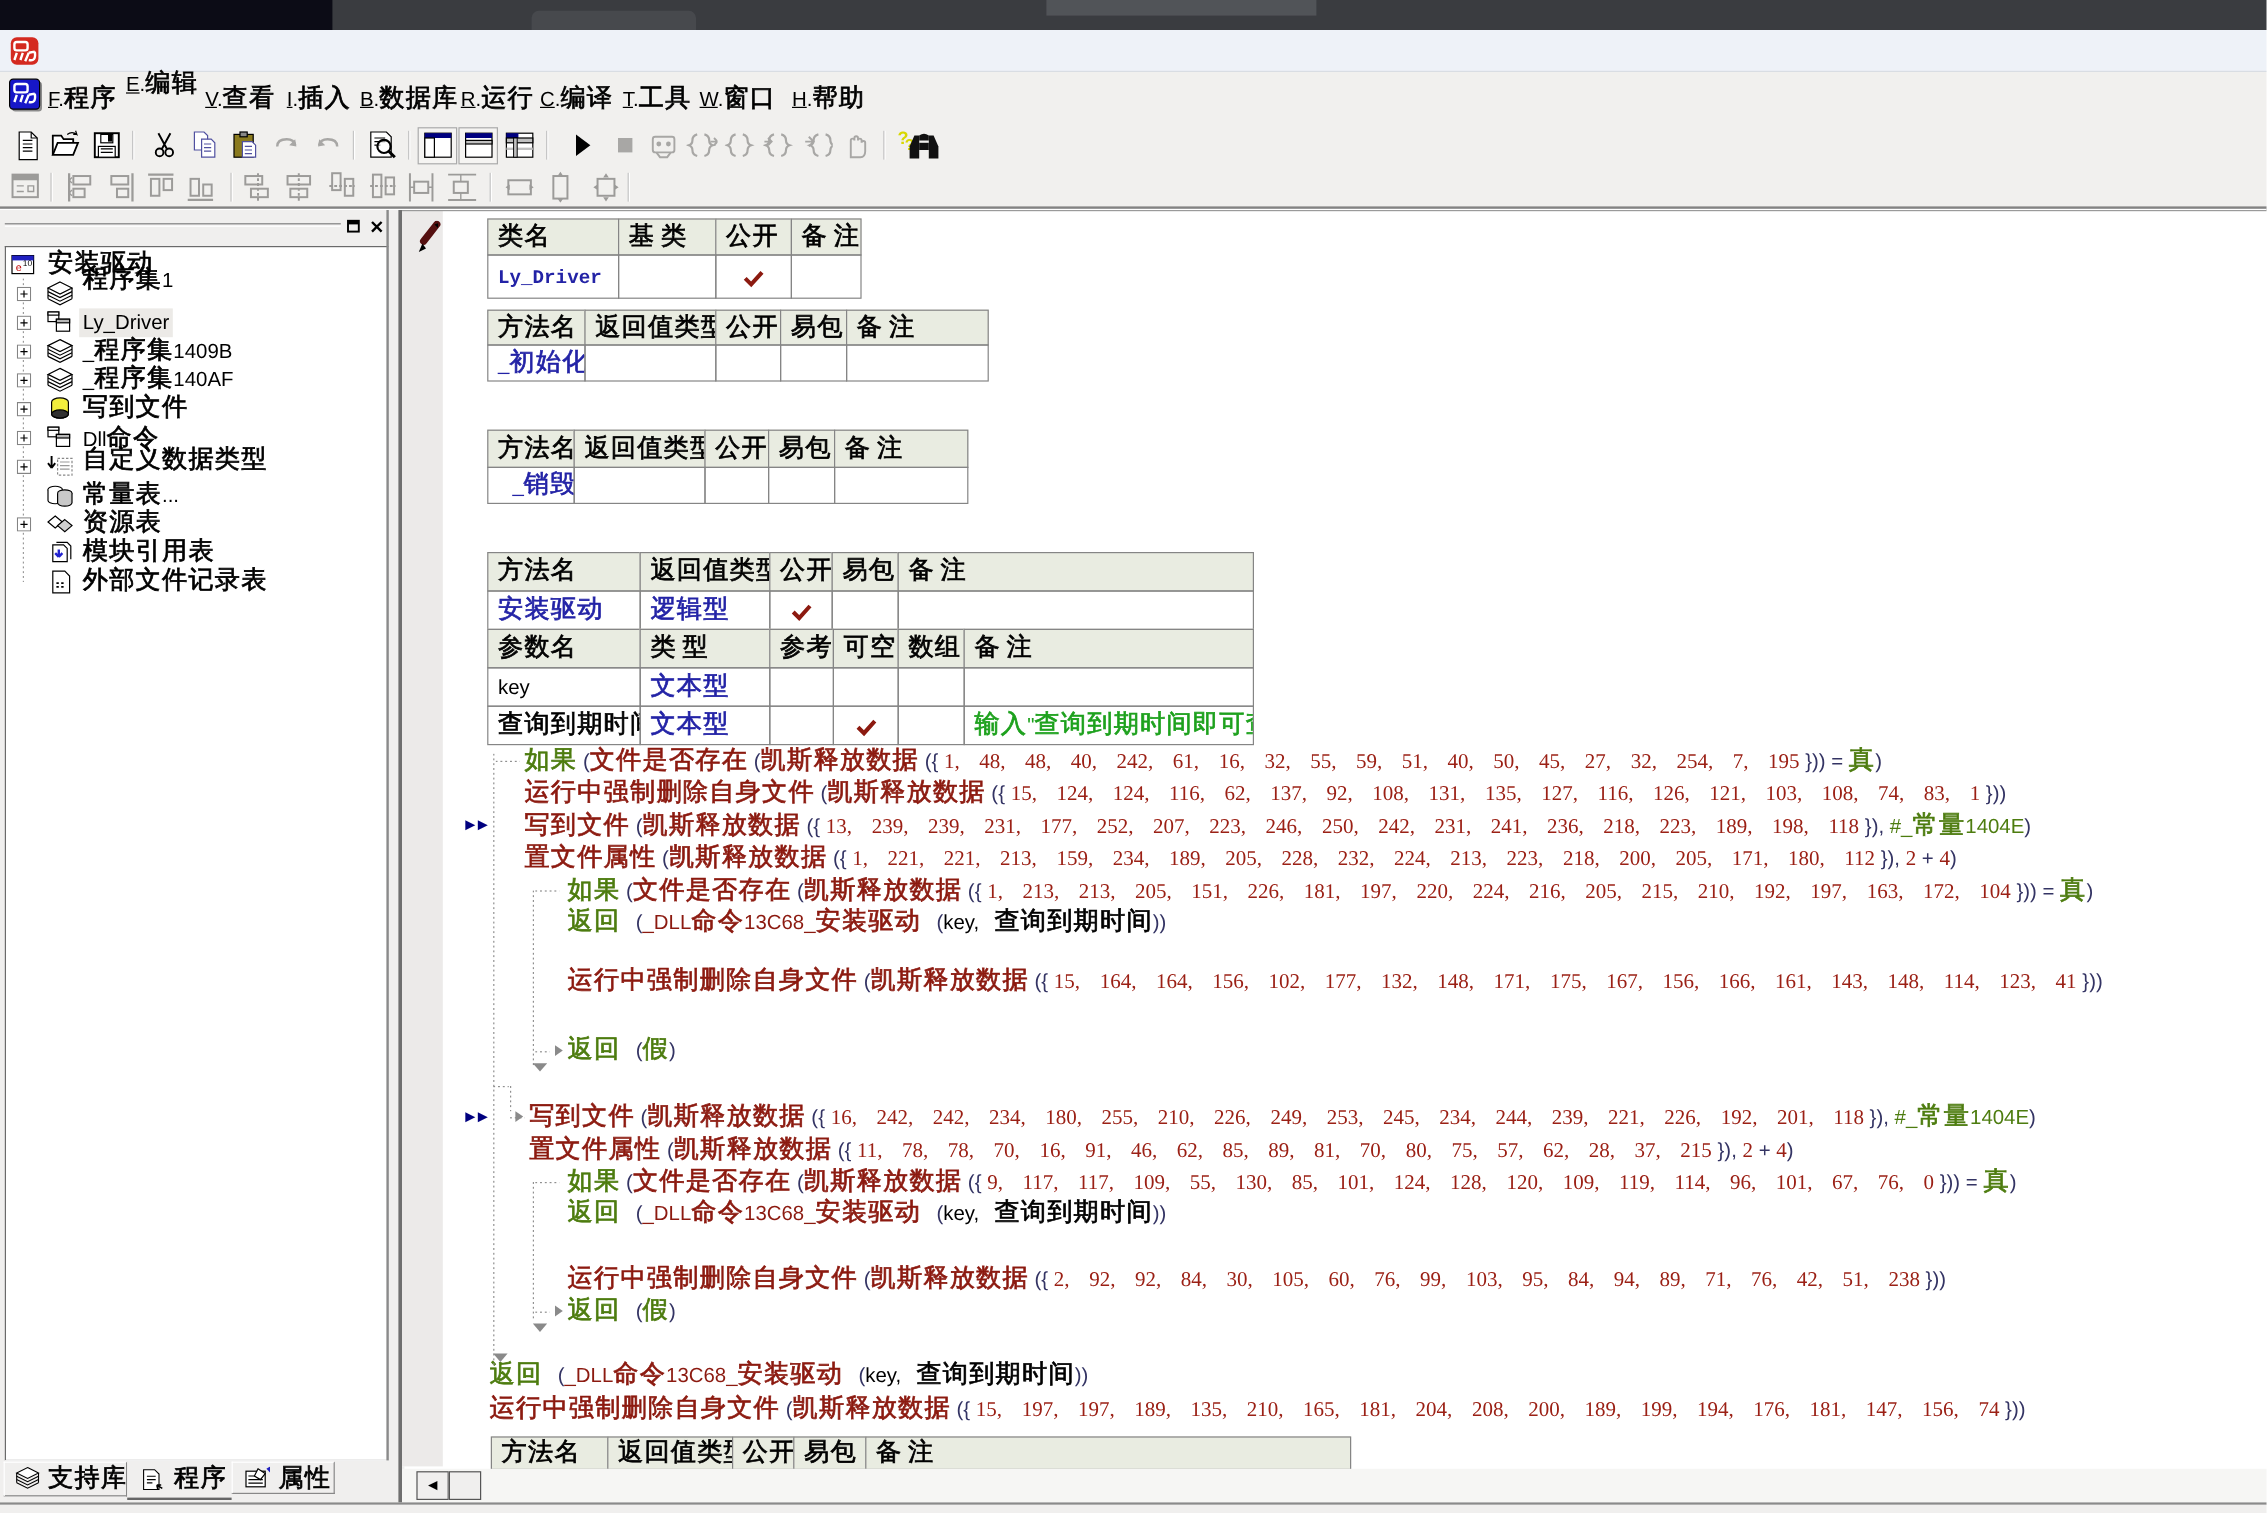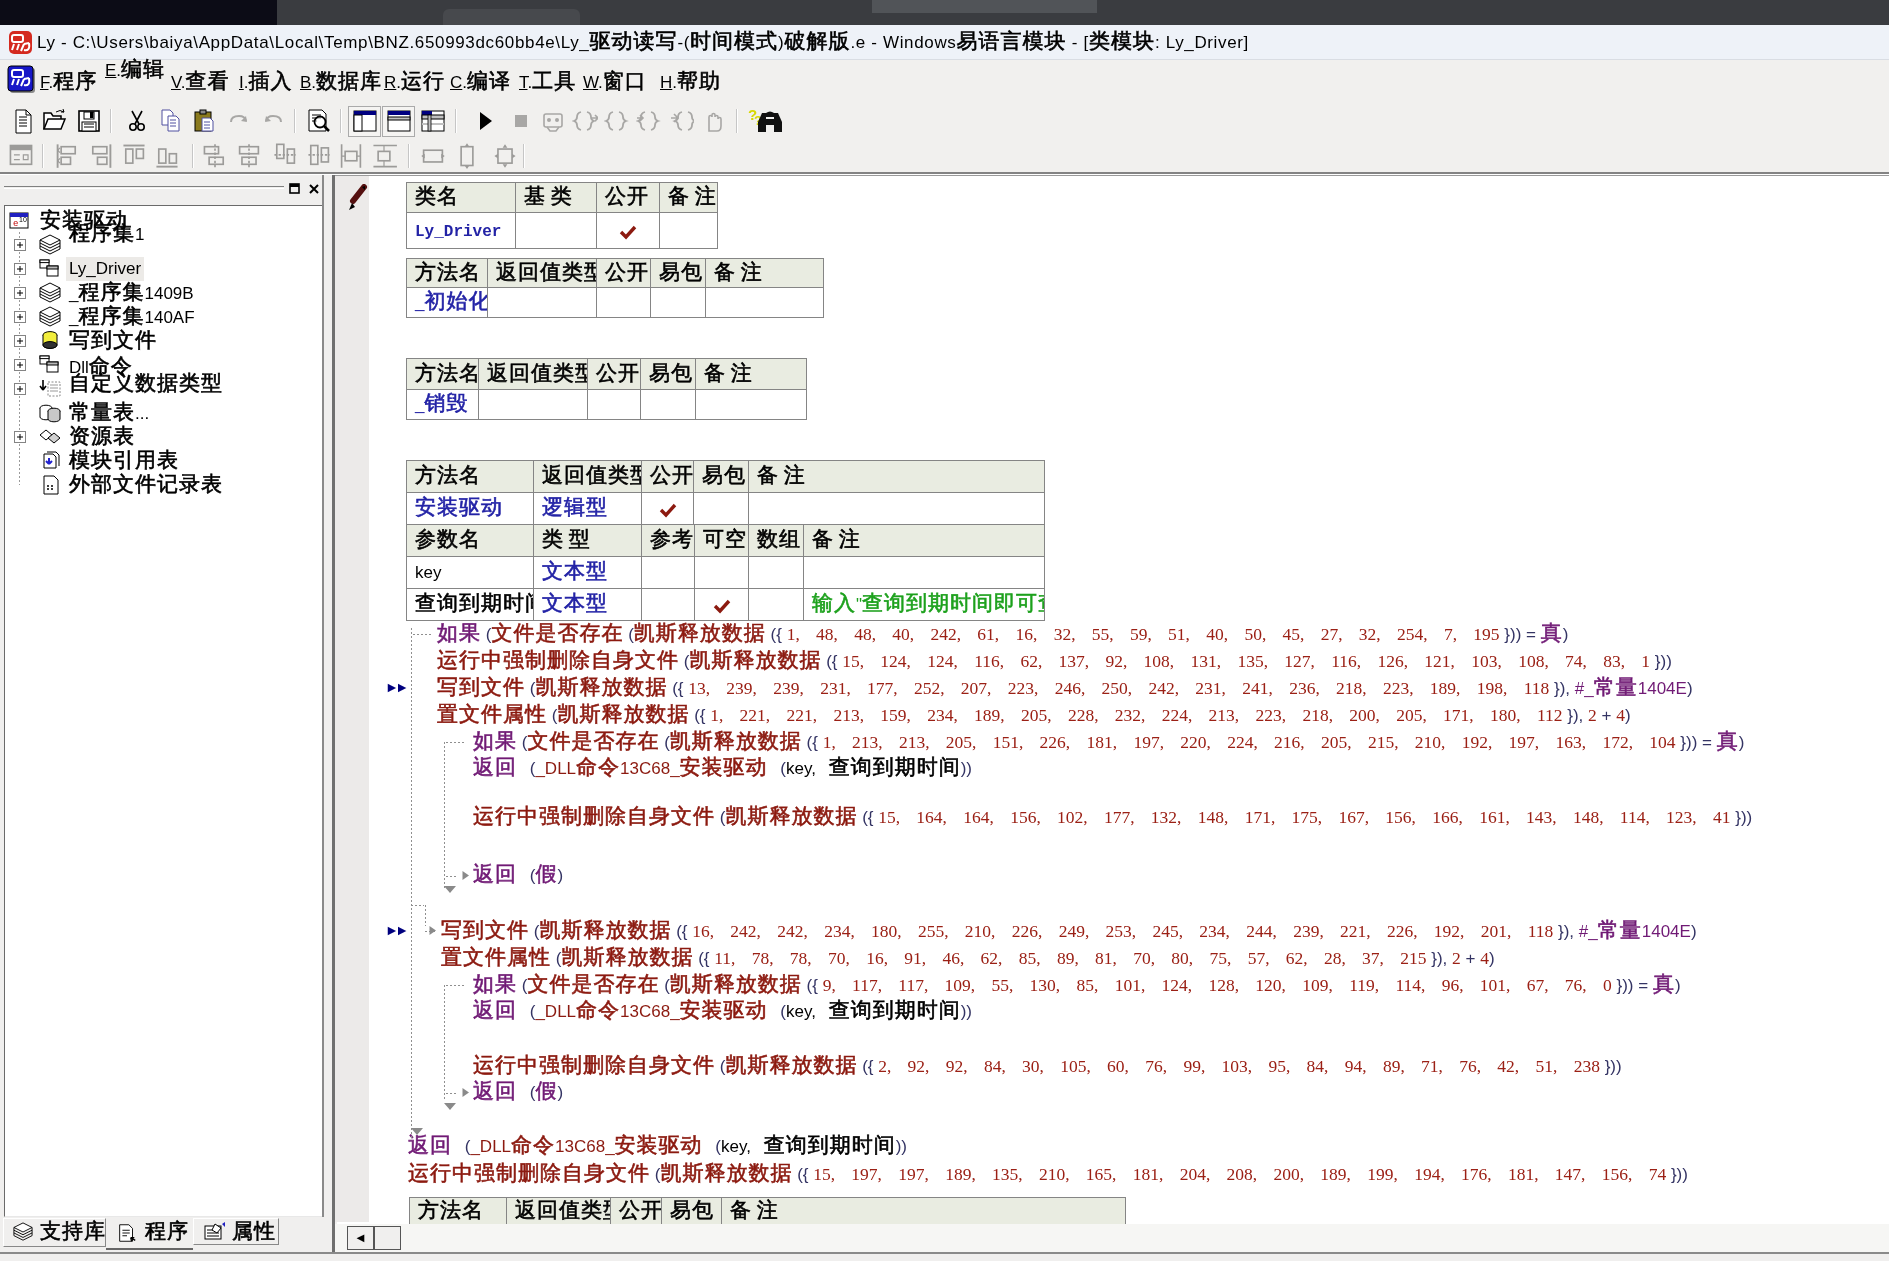--- a/index.html
+++ b/index.html
@@ -1,21 +1,21 @@
 <!DOCTYPE html>
 <html><head><meta charset="utf-8">
 <style>
 *{margin:0;padding:0;box-sizing:border-box}
 html,body{width:1889px;height:1261px;overflow:hidden;background:#fff;
  font-family:"Liberation Sans",sans-serif;-webkit-font-smoothing:antialiased}
 .abs{position:absolute}
 #page{position:relative;width:1889px;height:1261px;background:#fff;overflow:hidden}
 i{font-style:normal;font-size:21px;letter-spacing:1px;line-height:1;-webkit-text-stroke:0.6px currentColor}
 .t17{font-size:17px;color:#000;white-space:nowrap}
-.kw{color:#701a75}
+.kw{color:#4d7c0f}
 .cmd{color:#8c1a10}
 .num{color:#9b2015;word-spacing:11.9px;font-family:"Liberation Serif",serif;font-size:17.5px}
 .pu{color:#343464}
 .grn{color:#1da11d}
 .blu{color:#2323a6}
 .lmono{font-family:"Liberation Mono",monospace;font-weight:bold;font-size:16px}
 .code{font-size:17px;white-space:nowrap}
 .code i{letter-spacing:1px}
 .ws6{word-spacing:8px}
 .h{background:#e9ece1;color:#000}
@@ -27,21 +27,20 @@
 <div class="abs" style="left:0;top:0;width:1889px;height:25px;background:#3a3c40"></div>
 <div class="abs" style="left:0;top:0;width:277px;height:25px;background:#0c0c16"></div>
 <div class="abs" style="left:443px;top:9px;width:137px;height:16px;background:#47494d;border-radius:6px 6px 0 0"></div>
 <div class="abs" style="left:872px;top:0;width:225px;height:13px;background:#515458"></div>
 <div class="abs" style="left:0;top:25px;width:1889px;height:35px;background:#eef2f8;border-bottom:1px solid #d9dde3"></div>
 <svg class="abs" style="left:8px;top:30px" width="25" height="25">
 <rect x="1" y="1" width="23" height="23" rx="5" fill="#d42a20"></rect>
 <rect x="4" y="5" width="11" height="7" rx="2" fill="none" stroke="#fff" stroke-width="2"></rect>
 <path d="M6 14 L4 20 M11 14 L9 20 M16 14 L13 21 M16 14 L21 13 M21 13 C22 19 20 21 16 20" stroke="#fff" stroke-width="2" fill="none"></path>
 </svg>
-<div class="abs t17" style="left:37px;top:25px;height:35px;line-height:35px;letter-spacing:0.65px">Ly - C:\Users\baiya\AppData\Local\Temp\BNZ.650993dc60bb4e\Ly_<i>驱动读写</i>-(<i>时间模式</i>)<i>破解版</i>.e - Windows<i>易语言模块</i> - [<i>类模块</i>: Ly_Driver]</div>
 <div class="abs" style="left:0;top:60px;width:1889px;height:45px;background:#f1f0ee"></div>
 <svg class="abs" style="left:7px;top:65px" width="30" height="30">
 <rect x="3" y="3" width="25" height="25" rx="3" fill="#8b8b8b"></rect>
 <rect x="1" y="1" width="25" height="25" rx="3" fill="#1717c8" stroke="#000" stroke-width="1"></rect>
 <rect x="5" y="5" width="11" height="7" rx="2" fill="none" stroke="#fff" stroke-width="2"></rect>
 <path d="M7 14 L5 20 M12 14 L10 20 M17 14 L14 21 M17 14 L22 13 M22 13 C23 19 21 21 17 20" stroke="#fff" stroke-width="2" fill="none"></path>
 </svg>
 <div class="abs t17" style="left:40px;top:60px;height:45px;line-height:45px"><span style="text-decoration:underline">F</span>.<i>程序</i></div>
 <div class="abs t17" style="left:105px;top:48px;height:45px;line-height:45px"><span style="text-decoration:underline">E</span>.<i>编辑</i></div>
 <div class="abs t17" style="left:171px;top:60px;height:45px;line-height:45px"><span style="text-decoration:underline">V</span>.<i>查看</i></div>
@@ -409,21 +408,21 @@
 <div class="abs t17 " style="left:406px;top:287px;width:82px;height:31px;line-height:30px;border:1px solid #858585;padding-left:8px;overflow:hidden"><span class="blu">_<i>初始化</i></span></div>
 <div class="abs t17 " style="left:487px;top:287px;width:110px;height:31px;line-height:30px;border:1px solid #858585;padding-left:8px;overflow:hidden"></div>
 <div class="abs t17 " style="left:596px;top:287px;width:55px;height:31px;line-height:30px;border:1px solid #858585;padding-left:8px;overflow:hidden"></div>
 <div class="abs t17 " style="left:650px;top:287px;width:56px;height:31px;line-height:30px;border:1px solid #858585;padding-left:8px;overflow:hidden"></div>
 <div class="abs t17 " style="left:705px;top:287px;width:119px;height:31px;line-height:30px;border:1px solid #858585;padding-left:8px;overflow:hidden"></div>
 <div class="abs t17 h" style="left:406px;top:358px;width:73px;height:32px;line-height:31px;border:1px solid #858585;padding-left:8px;overflow:hidden"><i>方法名</i></div>
 <div class="abs t17 h" style="left:478px;top:358px;width:110px;height:32px;line-height:31px;border:1px solid #858585;padding-left:8px;overflow:hidden"><i>返回值类型</i></div>
 <div class="abs t17 h" style="left:587px;top:358px;width:54px;height:32px;line-height:31px;border:1px solid #858585;padding-left:8px;overflow:hidden"><i>公开</i></div>
 <div class="abs t17 h" style="left:640px;top:358px;width:56px;height:32px;line-height:31px;border:1px solid #858585;padding-left:8px;overflow:hidden"><i>易包</i></div>
 <div class="abs t17 h" style="left:695px;top:358px;width:112px;height:32px;line-height:31px;border:1px solid #858585;padding-left:8px;overflow:hidden"><i>备</i> <i>注</i></div>
-<div class="abs t17 " style="left:406px;top:389px;width:73px;height:31px;line-height:30px;border:1px solid #858585;padding-left:8px;overflow:hidden"><span class="blu">_<i>销毁</i></span></div>
+<div class="abs t17 " style="left:406px;top:389px;width:73px;height:31px;line-height:30px;border:1px solid #858585;padding-left:20px;overflow:hidden"><span class="blu">_<i>销毁</i></span></div>
 <div class="abs t17 " style="left:478px;top:389px;width:110px;height:31px;line-height:30px;border:1px solid #858585;padding-left:8px;overflow:hidden"></div>
 <div class="abs t17 " style="left:587px;top:389px;width:54px;height:31px;line-height:30px;border:1px solid #858585;padding-left:8px;overflow:hidden"></div>
 <div class="abs t17 " style="left:640px;top:389px;width:56px;height:31px;line-height:30px;border:1px solid #858585;padding-left:8px;overflow:hidden"></div>
 <div class="abs t17 " style="left:695px;top:389px;width:112px;height:31px;line-height:30px;border:1px solid #858585;padding-left:8px;overflow:hidden"></div>
 <div class="abs t17 h" style="left:406px;top:460px;width:128px;height:33px;line-height:32px;border:1px solid #858585;padding-left:8px;overflow:hidden"><i>方法名</i></div>
 <div class="abs t17 h" style="left:533px;top:460px;width:109px;height:33px;line-height:32px;border:1px solid #858585;padding-left:8px;overflow:hidden"><i>返回值类型</i></div>
 <div class="abs t17 h" style="left:641px;top:460px;width:53px;height:33px;line-height:32px;border:1px solid #858585;padding-left:8px;overflow:hidden"><i>公开</i></div>
 <div class="abs t17 h" style="left:693px;top:460px;width:56px;height:33px;line-height:32px;border:1px solid #858585;padding-left:8px;overflow:hidden"><i>易包</i></div>
 <div class="abs t17 h" style="left:748px;top:460px;width:297px;height:33px;line-height:32px;border:1px solid #858585;padding-left:8px;overflow:hidden"><i>备</i> <i>注</i></div>
 <div class="abs t17 " style="left:406px;top:492px;width:128px;height:33px;line-height:32px;border:1px solid #858585;padding-left:8px;overflow:hidden"><span class="blu"><i>安装驱动</i></span></div>

